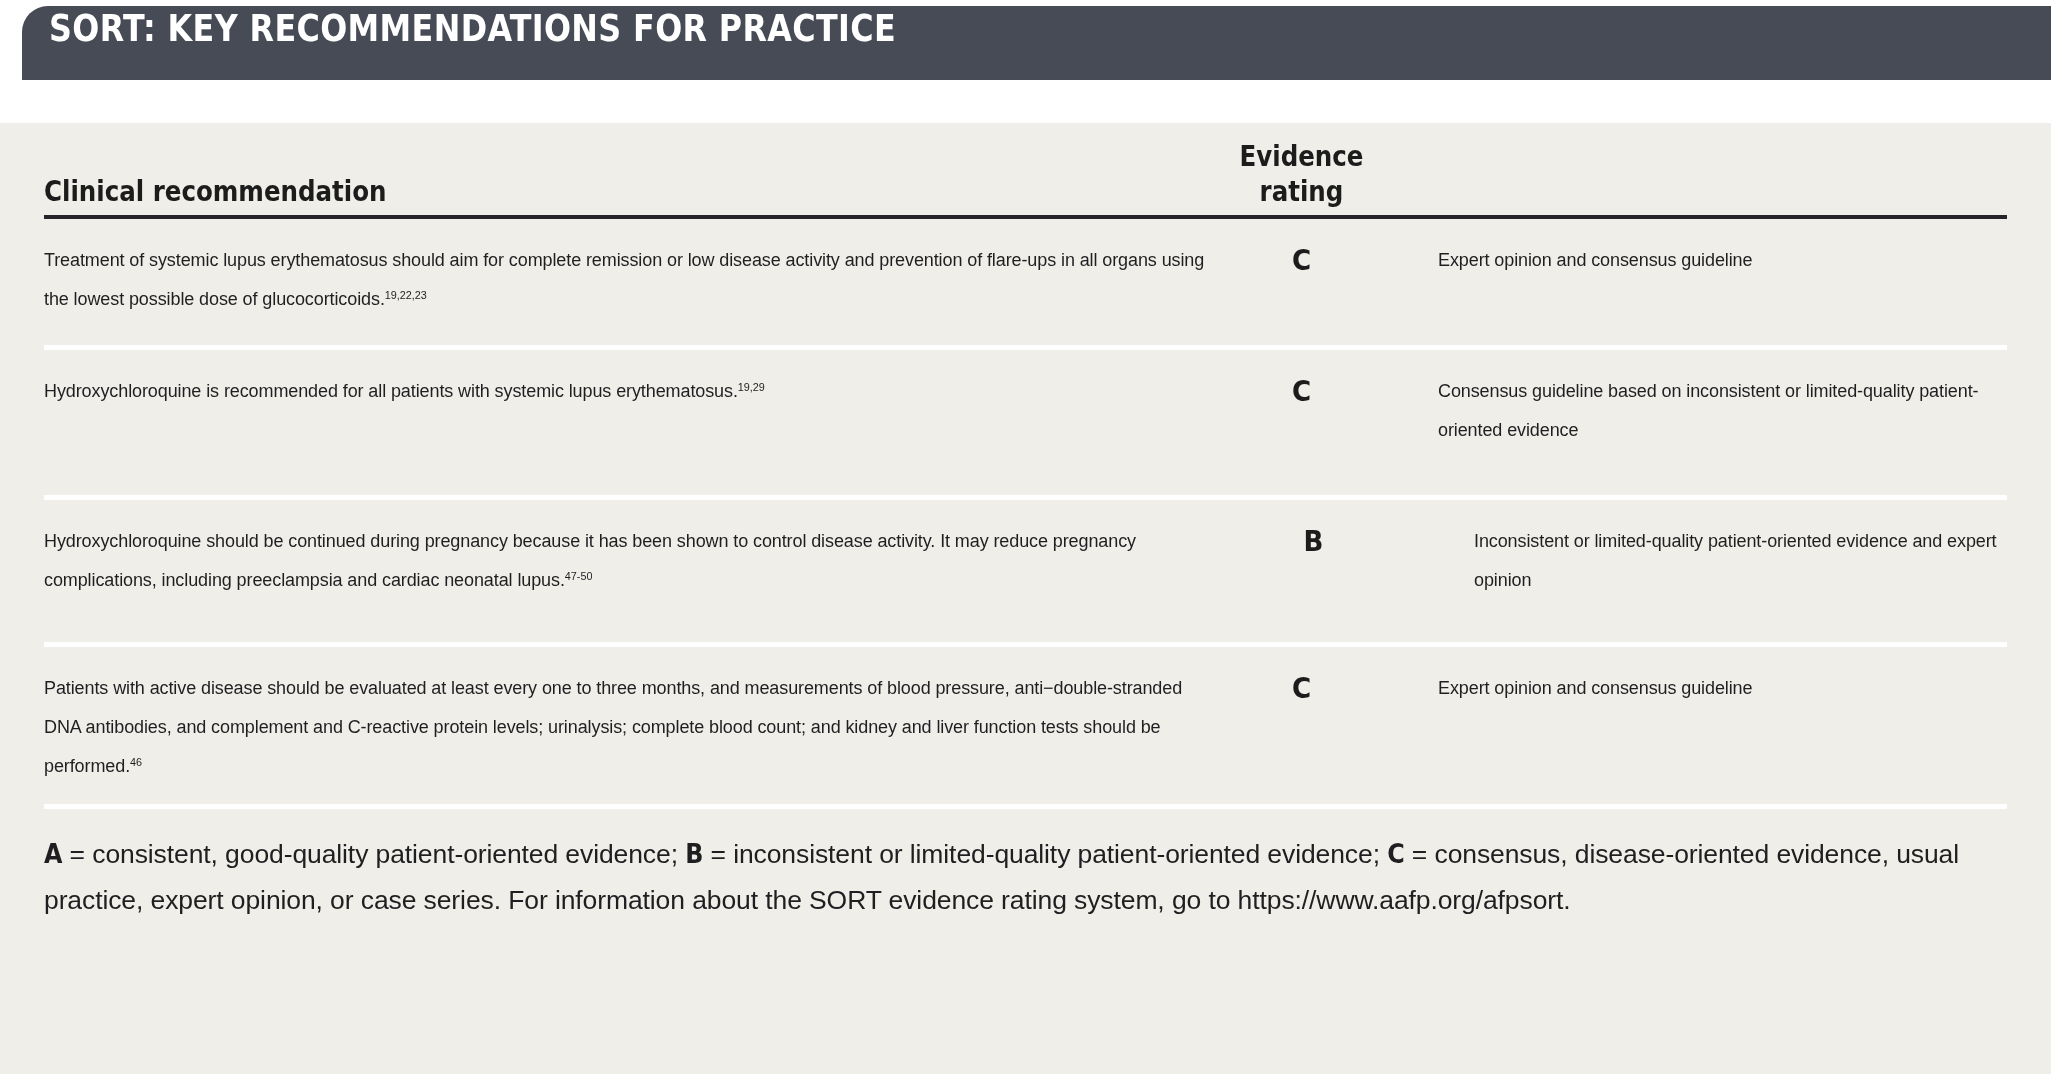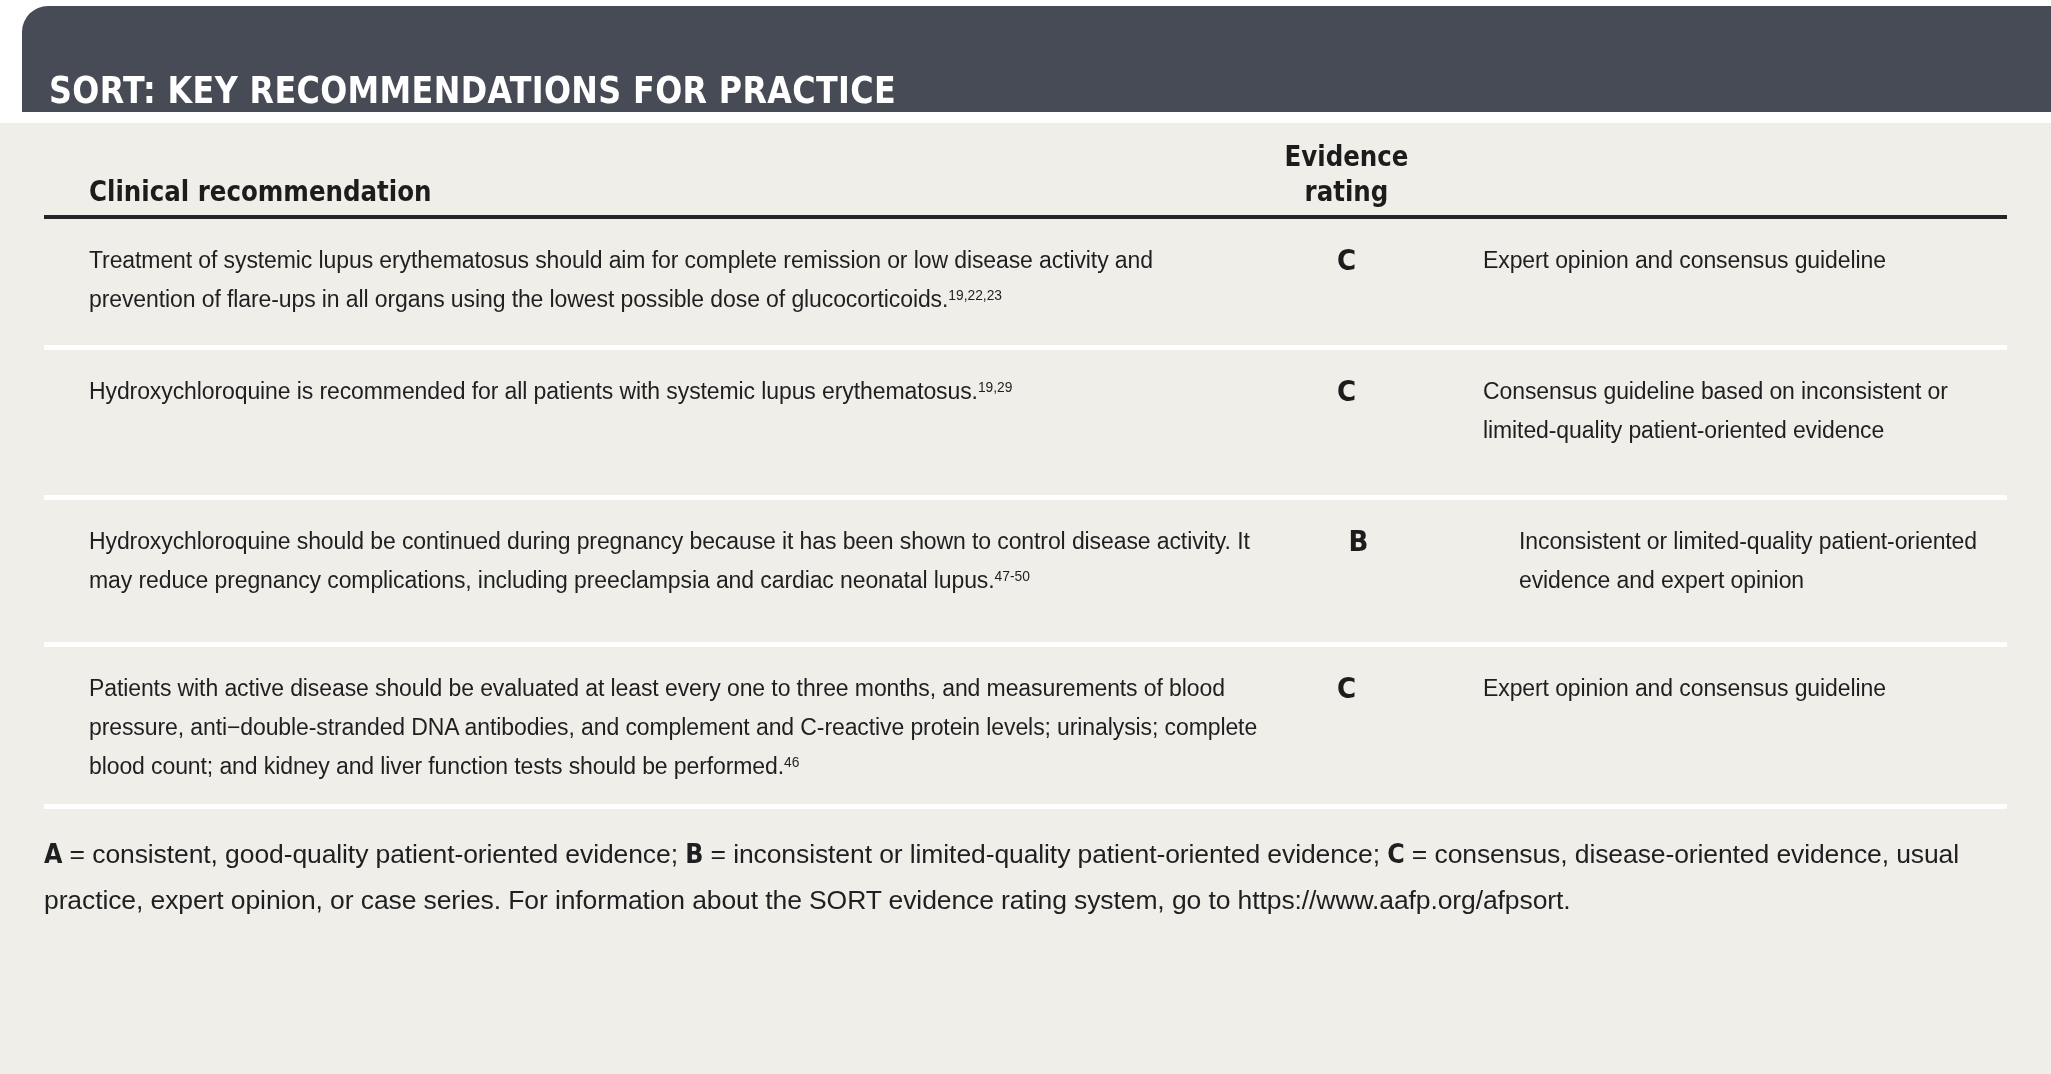--- a/index.html
+++ b/index.html
@@ -18,25 +18,25 @@
     background: #ffffff;
     overflow: hidden;
   }
 
   
   .title-bar {
     position: absolute;
     left: 22px;
     top: 6px;
     width: 2029px;
-    height: 106px;
+    height: 74px;
     background: #464b55;
     border-top-left-radius: 26px;
     display: flex;
-    align-items: flex-end;
+    align-items: flex-start;
   }
   .title-text {
     margin-left: 27px;
     color: #ffffff;
     font-family: "DejaVu Sans Condensed", "Liberation Sans Narrow", "Liberation Sans", sans-serif;
     font-weight: bold;
     font-size: 38px;
     letter-spacing: 0.4px;
     text-transform: uppercase;
     transform: scaleX(0.93);
@@ -55,21 +55,21 @@
     padding: 0 44px;
   }
 
   
   .col-headers {
     display: flex;
     align-items: flex-end;
     height: 90px;
     padding-bottom: 4px;
   }
-  .col-rec   { width: 1170px; flex: 0 0 1170px; margin-left: 45px; }
+  .col-rec   { width: 1170px; flex: 0 0 1170px; }
   .col-rate  { width: 175px;  flex: 0 0 175px; text-align: center; }
   .col-gap   { width: 49px;   flex: 0 0 49px; }
   .col-comm  { flex: 1 1 auto; }
 
   .col-head-label {
     font-family: "DejaVu Sans Condensed", "Liberation Sans Narrow", "Liberation Sans", sans-serif;
     font-weight: bold;
     font-size: 29px;
     color: #1c1c1c;
     line-height: 1.2;
@@ -94,21 +94,21 @@
     padding-top: 22px;
     padding-bottom: 18px;
   }
   .row-sep {
     height: 5px;
     background: #ffffff;
   }
 
   .cell-text {
     font-family: "Liberation Sans", sans-serif;
-    font-size: 23px;
+    font-size: 18px;
     line-height: 39px;
     color: #1f1f22;
     letter-spacing: -0.1px;
   }
   .cell-rating {
     font-family: "DejaVu Sans Condensed", "Liberation Sans Narrow", "Liberation Sans", sans-serif;
     font-weight: bold;
     font-size: 29px;
     line-height: 39px;
     color: #1c1c1c;

